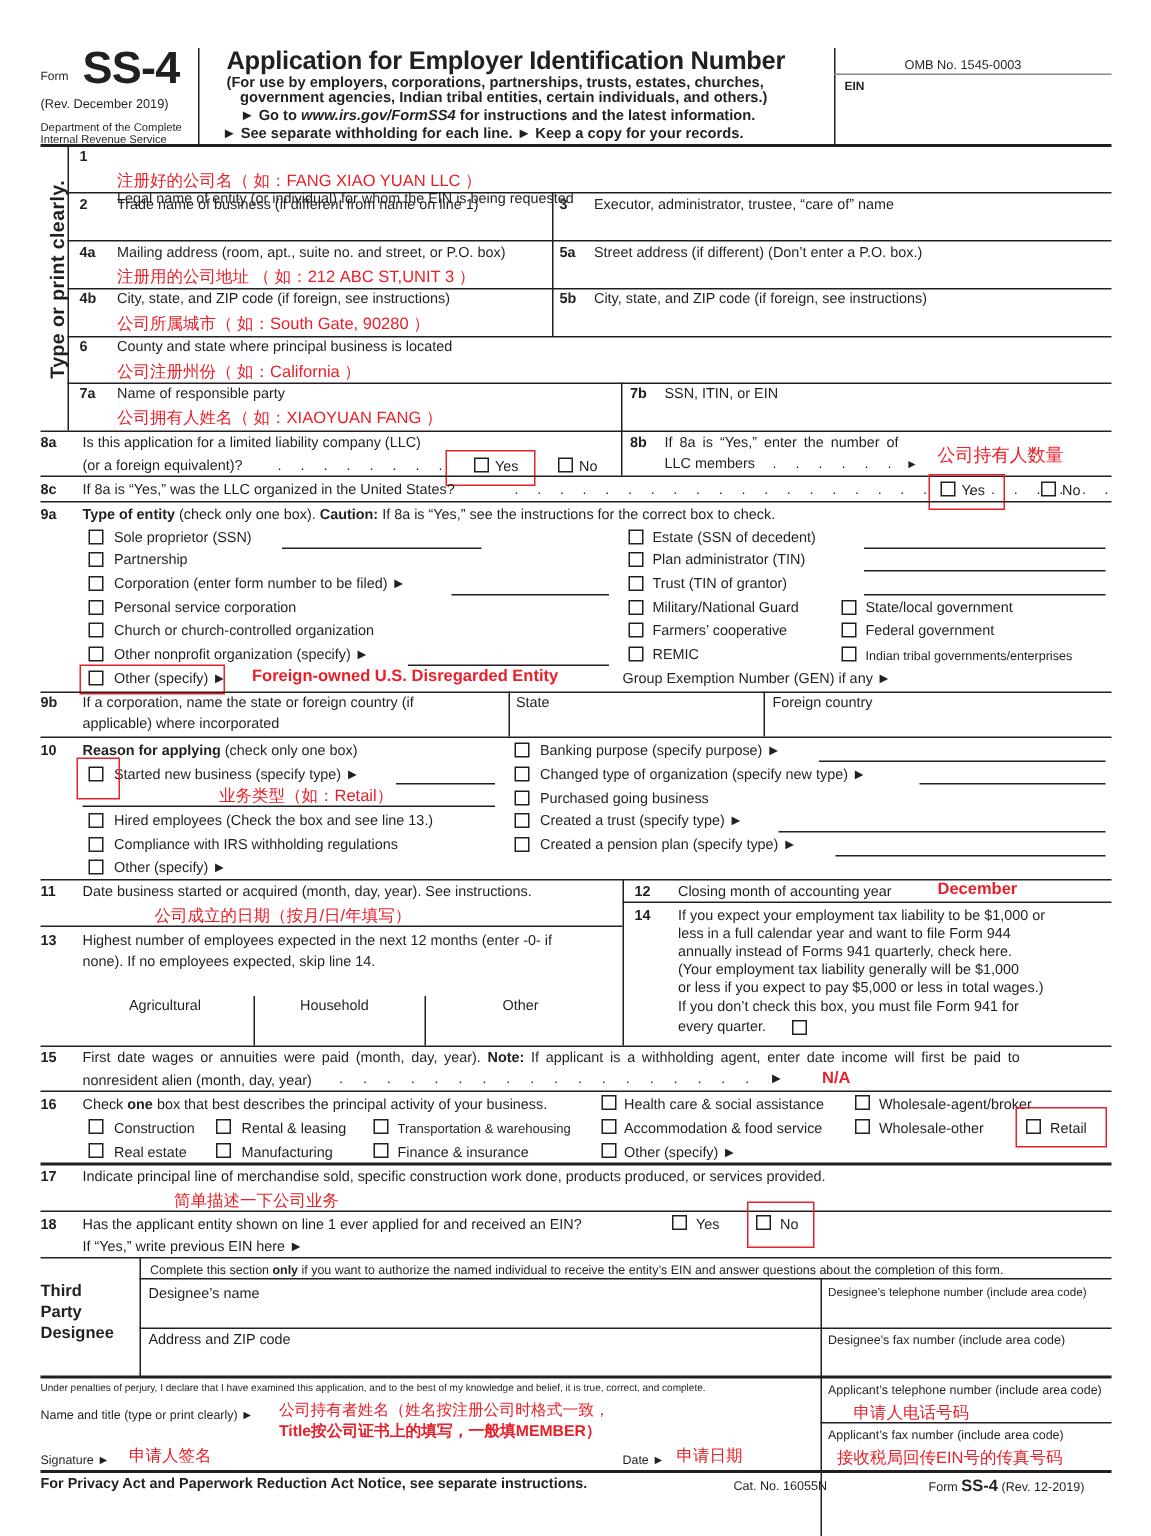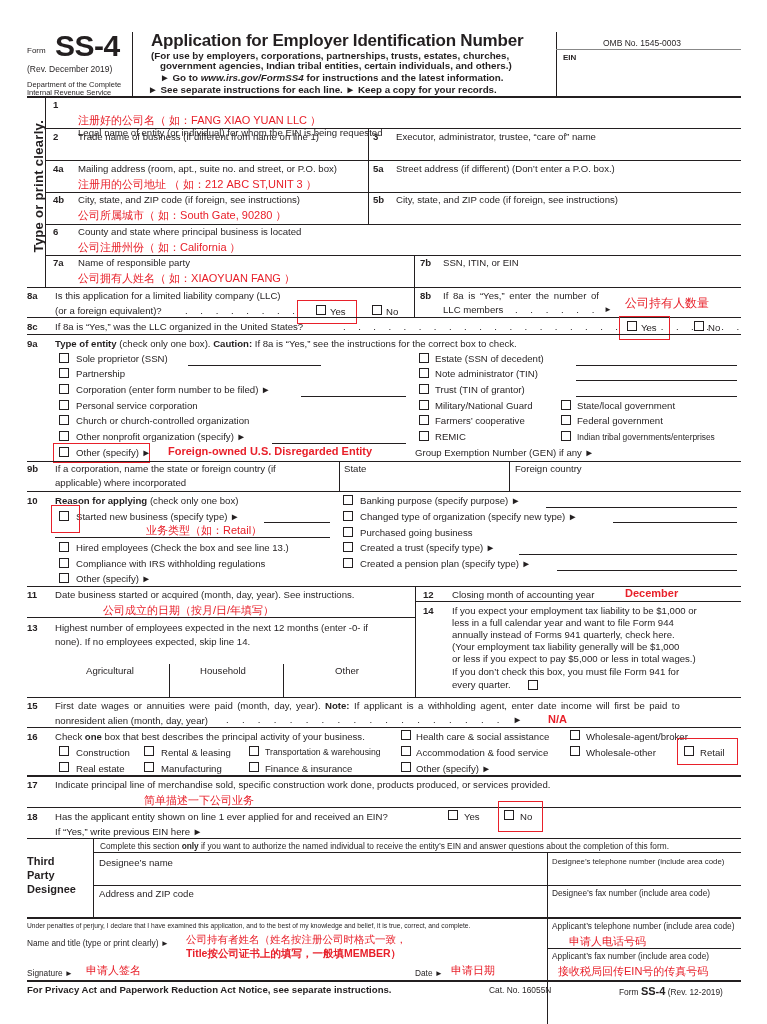--- a/index.html
+++ b/index.html
@@ -29,21 +29,21 @@
   <span class="txt" style="left:27px;top:80px;font-size:7.5px;">Department of the Complete</span>
   <span class="txt" style="left:27px;top:88px;font-size:7.5px;text-align:center;">Internal Revenue Service</span>
   <div class="vl" style="left:132px;top:32px;height:64px;"></div>
 
   <span class="txt bold" style="left:151px;top:31px;font-size:17px;letter-spacing:-0.2px;">Application for Employer Identification Number</span>
   <span class="txt bold" style="left:151px;top:50px;font-size:9.8px;">(For use by employers, corporations, partnerships, trusts, estates, churches,</span>
   <span class="txt bold" style="left:160px;top:60px;font-size:9.8px;">government agencies, Indian tribal entities, certain individuals, and others.)</span>
   <span class="txt bold" style="left:160px;top:72px;font-size:9.8px;">
     <span>► Go to </span><i>www.irs.gov/FormSS4</i><span> for instructions and the latest information.</span>
   </span>
-  <span class="txt bold" style="left:148px;top:84px;font-size:9.8px;">► See separate instructions for each line.   ► Keep a copy for your records.</span>
+  <span class="txt bold" style="left:148px;top:84px;font-size:9.8px;">► See separate withholding for each line.   ► Keep a copy for your records.</span>
   <div class="vl" style="left:556px;top:32px;height:64px;"></div>
 
   <span class="txt" style="left:603px;top:38px;font-size:8.5px;">OMB No. 1545-0003</span>
   <div class="hl" style="left:556px;top:49px;width:185px;border-color:#888;"></div>
   <span class="txt bold" style="left:563px;top:53px;font-size:8px;">EIN</span>
   <input class="field" style="left: 580px; top: 60px; width: 155px; height: 30px;">
   <div class="hl2" style="left:27px;top:96px;width:714px;"></div>
 </div>
 
 <div class="txt bold" style="left:-27px;top:180px;font-size:13px;transform:rotate(-90deg);width:130px;text-align:center;letter-spacing:0.3px;">Type or print clearly.</div>
@@ -157,21 +157,21 @@
   <div class="cb" style="left:59px;top:447px;"></div>
   <span class="txt" style="left:76px;top:447px;">Other (specify) ►</span>
   <div class="redbox" style="left:53px;top:443px;width:97px;height:20px;"></div>
   <span class="txt red bold" style="left:168px;top:445px;font-size:11px;">Foreign-owned U.S. Disregarded Entity</span>
 
   <div class="cb" style="left:419px;top:353px;"></div>
   <span class="txt" style="left:435px;top:353px;">Estate (SSN of decedent)</span>
   <div class="uline" style="left:576px;top:365px;width:161px;"></div>
 
   <div class="cb" style="left:419px;top:368px;"></div>
-  <span class="txt" style="left:435px;top:368px;">Note administrator (TIN)</span>
+  <span class="txt" style="left:435px;top:368px;">Plan administrator (TIN)</span>
   <div class="uline" style="left:576px;top:380px;width:161px;"></div>
 
   <div class="cb" style="left:419px;top:384px;"></div>
   <span class="txt" style="left:435px;top:384px;">Trust (TIN of grantor)</span>
   <div class="uline" style="left:576px;top:396px;width:161px;"></div>
 
   <div class="cb" style="left:419px;top:400px;"></div>
   <span class="txt" style="left:435px;top:400px;">Military/National Guard</span>
 
   <div class="cb" style="left:419px;top:415px;"></div>
@@ -320,21 +320,21 @@
   <div class="cb" style="left:401px;top:762px;"></div>
   <span class="txt" style="left:416px;top:763px;">Other (specify) ►</span>
   <input class="field" style="left: 500px; top: 761px; width: 170px; height: 13px;">
 
   <div class="hl2" style="left:27px;top:775px;width:714px;"></div>
 </div>
 
 <div>
   <span class="num" style="left:27px;top:779px;">17</span>
   <span class="txt" style="left:55px;top:779px;">Indicate principal line of merchandise sold, specific construction work done, products produced, or services provided.</span>
-  <span class="txt red" style="left:116px;top:793px;font-size:11px;margin-left:28px;">简单描述一下公司业务</span>
+  <span class="txt red" style="left:116px;top:793px;font-size:11px;">简单描述一下公司业务</span>
   <input class="field" style="left: 55px; top: 791px; width: 680px; height: 16px;">
   <div class="hl" style="left:27px;top:807px;width:714px;"></div>
 
   <span class="num" style="left:27px;top:811px;">18</span>
   <span class="txt" style="left:55px;top:811px;">Has the applicant entity shown on line 1 ever applied for and received an EIN?</span>
   <div class="cb" style="left:448px;top:810px;"></div>
   <span class="txt" style="left:464px;top:811px;">Yes</span>
   <div class="cb" style="left:504px;top:810px;"></div>
   <span class="txt" style="left:520px;top:811px;">No</span>
   <div class="redbox" style="left:498px;top:801px;width:45px;height:31px;"></div>

